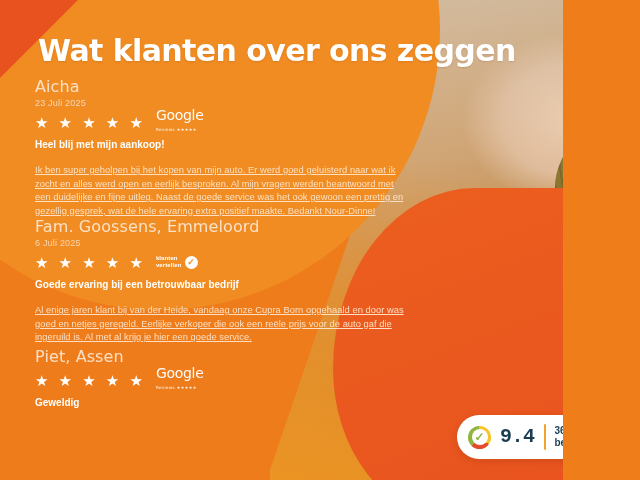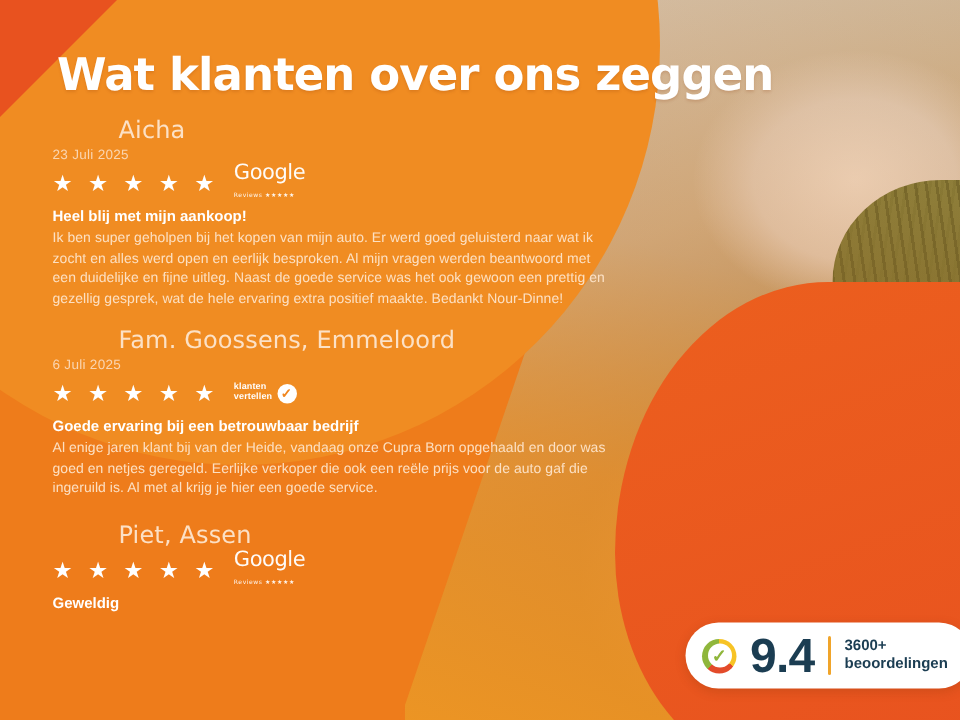--- a/index.html
+++ b/index.html
@@ -1,21 +1,21 @@
 <!DOCTYPE html>
 <html><head>
 <meta charset="utf-8">
 <style>
   html,body{margin:0;padding:0;}
   body{
     width:640px;height:480px;overflow:hidden;
     font-family:"Liberation Sans", sans-serif;
     background:#ef7d1a;
   }
-  #stage{position:relative;width:640px;height:480px;overflow:hidden;background:#be185d;}
+  #stage{position:relative;width:563px;height:480px;overflow:hidden;background:#be185d;}
 
   
   .bg-base{position:absolute;inset:0;background:#ee7c1b;}
   .bg-photo{
     position:absolute;left:270px;top:0;width:370px;height:480px;
     background:
       radial-gradient(ellipse 150px 120px at 300px 120px, #e9e7e2 0%, #d9d6cf 45%, rgba(217,214,207,0) 72%),
       radial-gradient(ellipse 120px 150px at 200px 380px, #c9a97c 0%, rgba(201,169,124,0) 70%),
       linear-gradient(160deg,#cfd3cf 0%,#c4b79c 35%,#a98f62 62%,#8c6f45 100%);
   }
@@ -84,21 +84,21 @@
     white-space:nowrap;
   }
 
   .review{position:absolute;left:35px;width:370px;}
   .rv1{top:78px;}
   .rv2{top:218px;}
   .rv3{top:348px;}
 
   .rv-name{
     color:#fde6cf;font-size:16px;font-weight:normal;letter-spacing:.1px;
-    font-family:"DejaVu Sans", sans-serif;line-height:18px;opacity:.95;margin-left:44px;
+    font-family:"DejaVu Sans", sans-serif;line-height:18px;opacity:.95;
   }
   .rv-date{
     color:#fbd9b8;font-size:9px;margin-top:2px;letter-spacing:.2px;opacity:.95;
   }
   .rv-meta{display:flex;align-items:center;gap:10px;margin-top:4px;height:20px;}
   .stars{color:#ffffff;font-size:15px;letter-spacing:3px;line-height:15px;}
   .src-google{
     color:#ffffff;font-family:"DejaVu Sans", sans-serif;
     font-size:14px;line-height:14px;letter-spacing:-.3px;opacity:.97;
   }
@@ -111,44 +111,44 @@
   }
   .kv-check{
     width:13px;height:13px;border-radius:50%;background:#ffffff;
     display:flex;align-items:center;justify-content:center;
     color:#f0861f;font-size:9px;font-weight:bold;line-height:9px;
   }
   .rv-title{
     color:#ffffff;font-size:10px;font-weight:bold;margin-top:7px;letter-spacing:0;
   }
   .rv-body{
-    color:#fde3c8;font-size:9.3px;line-height:13.5px;margin-top:2px;
-    letter-spacing:.05px;opacity:.97;
+    color:#fde3c8;font-size:9.3px;line-height:13.5px;margin-top:14px;
+    letter-spacing:.05px;opacity:.97;text-decoration:underline;
   }
 
   
   .badge{
     position:absolute;left:457px;top:415px;height:44px;
     background:#ffffff;border-radius:22px;
     display:flex;align-items:center;gap:9px;padding:0 16px 0 11px;
     box-shadow:0 2px 7px rgba(120,50,10,.22);
   }
   .badge-logo{
     width:23px;height:23px;border-radius:50%;
     background:conic-gradient(#f7c325 0 35%, #e34b2a 35% 62%, #8fb63b 62% 100%);
     display:flex;align-items:center;justify-content:center;
   }
   .badge-logo .inner{
     width:16px;height:16px;border-radius:50%;background:#ffffff;
     display:flex;align-items:center;justify-content:center;
     color:#8fb63b;font-size:12px;font-weight:bold;line-height:12px;
   }
   .badge-score{
-    color:#1b3d52;font-size:32px;font-weight:bold;letter-spacing:-.5px;
-    font-family:Liberation Sans, sans-serif;line-height:24px;
+    color:#1b3d52;font-size:20px;font-weight:bold;letter-spacing:-.5px;
+    font-family:Liberation Mono, monospace;line-height:24px;
   }
   .badge-div{width:2px;height:26px;background:#f0a42a;border-radius:2px;}
   .badge-txt{color:#1b3d52;font-size:10px;line-height:12px;font-weight:bold;}
 </style>
 </head>
 <body>
 
 <div id="stage">
 
   <div class="bg-base"></div>

